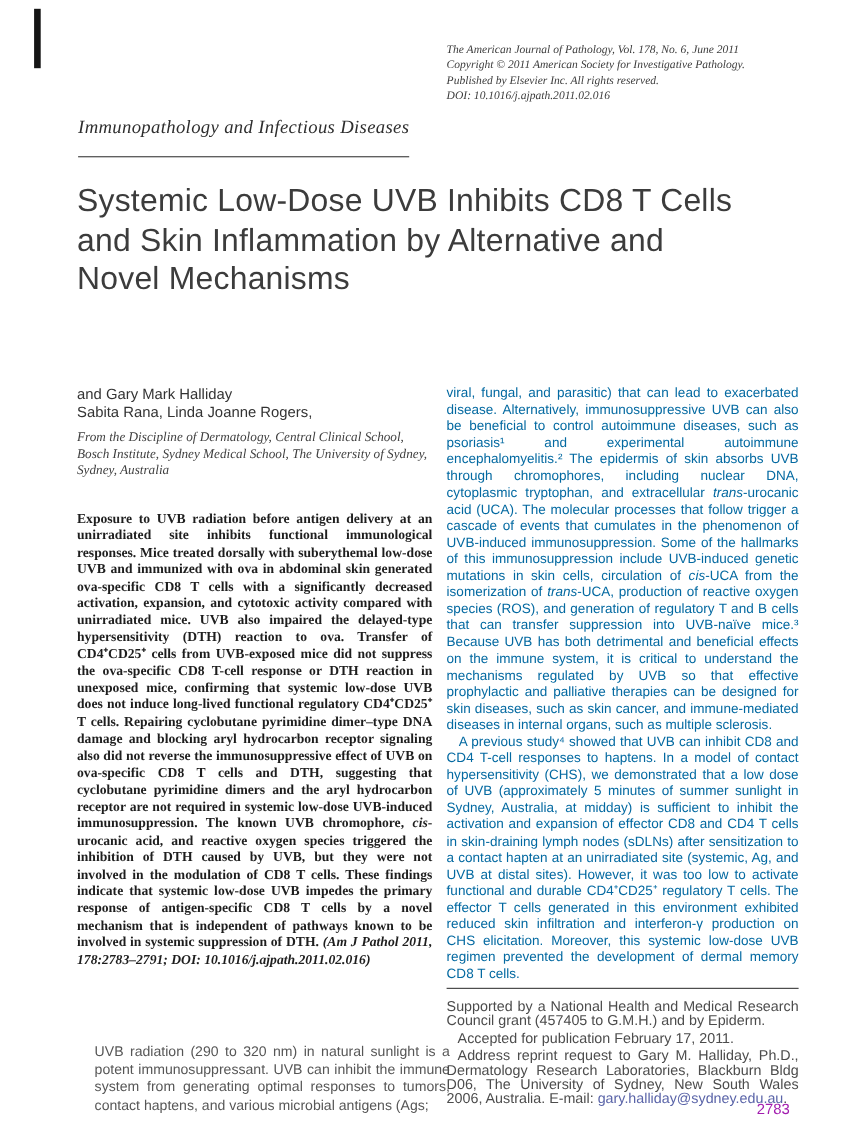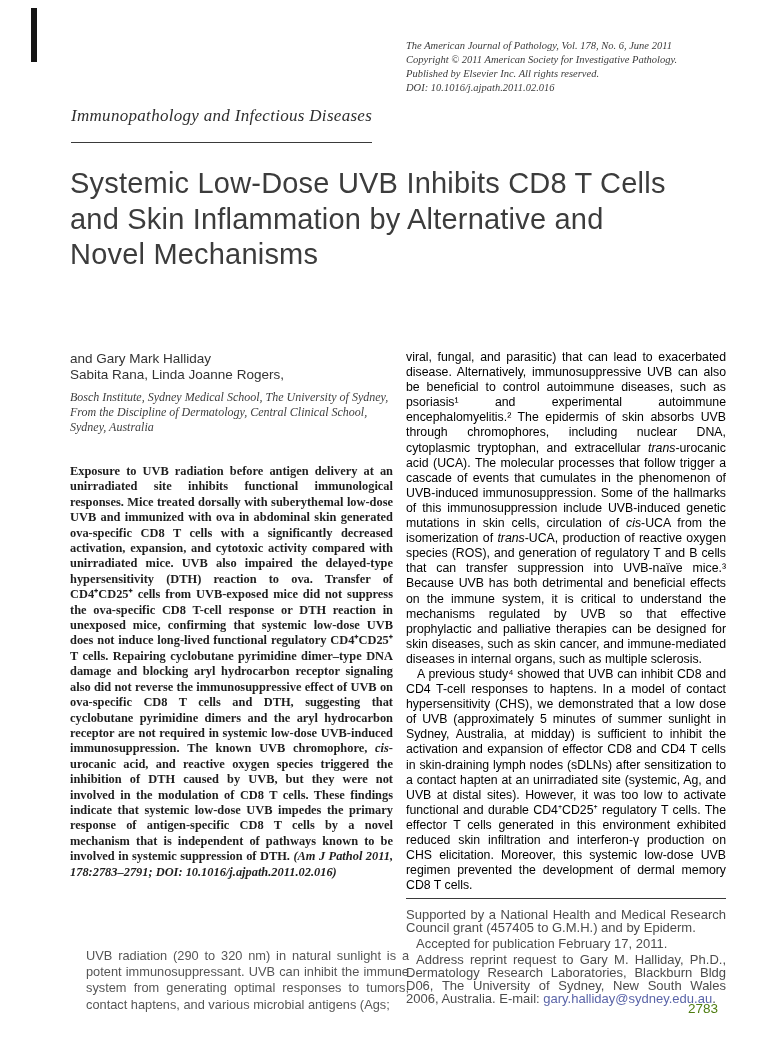--- a/index.html
+++ b/index.html
@@ -35,32 +35,32 @@
 
   .abstract { position:absolute; left:70px; top:464px; width:323px; margin:0;
     font-family:"Liberation Serif", serif; font-weight:bold;
     font-size:12.4px; line-height:15.4px; text-align:justify; color:#1e1e1e; }
 
   .intro { position:absolute; left:70px; top:932px; width:323px; margin:16px;
     font-size:12.8px; line-height:16.2px; text-align:justify; color:#565656; }
 
   .right-body { position:absolute; left:406px; top:350px; width:320px; }
   .right-body p { margin:0; font-size:12.3px; line-height:15.1px;
-    text-align:justify; color:#000000; }
+    text-align:justify; color:#0369a1; }
   .right-body p.indent { text-indent:11px; }
 
   .fn-rule { position:absolute; left:406px; top:898px; width:320px; height:1px; background:#3a3a3a; }
 
   .footnotes { position:absolute; left:406px; top:908px; width:320px; }
   .footnotes p { margin:0 0 3px 0; font-size:13px; line-height:13px;
     text-align:justify; color:#4c4c4c; }
   .footnotes p.fn-indent { text-indent:10px; }
 
   .page-number { position:absolute; left:688px; top:1001px;
-    font-size:13.5px; color:#4d7c0f; }
+    font-size:13.5px; color:#a21caf; }
 </style>
 </head>
 <body>
 
 <div class="page">
 
   <div class="corner-mark"></div>
 
   <div class="meta">
     <div>The American Journal of Pathology, Vol. 178, No. 6, June 2011</div>
@@ -78,22 +78,22 @@
     <div>and Skin Inflammation by Alternative and</div>
     <div>Novel Mechanisms</div>
   </h1>
 
   <div class="authors">
     <div>and Gary Mark Halliday</div>
     <div>Sabita Rana, Linda Joanne Rogers,</div>
   </div>
 
   <div class="affiliation">
+    <div>From the Discipline of Dermatology, Central Clinical School,</div>
     <div>Bosch Institute, Sydney Medical School, The University of Sydney,</div>
-    <div>From the Discipline of Dermatology, Central Clinical School,</div>
     <div>Sydney, Australia</div>
   </div>
 
   <p class="abstract"><span>Exposure to UVB radiation before antigen delivery at an unirradiated site inhibits functional immunological responses. Mice treated dorsally with suberythemal low-dose UVB and immunized with ova in abdominal skin generated ova-specific CD8 T cells with a significantly decreased activation, expansion, and cytotoxic activity compared with unirradiated mice. UVB also impaired the delayed-type hypersensitivity (DTH) reaction to ova. Transfer of CD4⁺CD25⁺ cells from UVB-exposed mice did not suppress the ova-specific CD8 T-cell response or DTH reaction in unexposed mice, confirming that systemic low-dose UVB does not induce long-lived functional regulatory CD4⁺CD25⁺ T cells. Repairing cyclobutane pyrimidine dimer–type DNA damage and blocking aryl hydrocarbon receptor signaling also did not reverse the immunosuppressive effect of UVB on ova-specific CD8 T cells and DTH, suggesting that cyclobutane pyrimidine dimers and the aryl hydrocarbon receptor are not required in systemic low-dose UVB-induced immunosuppression. The known UVB chromophore, </span><span class="i">cis</span><span>-urocanic acid, and reactive oxygen species triggered the inhibition of DTH caused by UVB, but they were not involved in the modulation of CD8 T cells. These findings indicate that systemic low-dose UVB impedes the primary response of antigen-specific CD8 T cells by a novel mechanism that is independent of pathways known to be involved in systemic suppression of DTH. </span><span class="i">(Am J Pathol 2011, 178:2783–2791; DOI: 10.1016/j.ajpath.2011.02.016)</span></p>
 
   <p class="intro">UVB radiation (290 to 320 nm) in natural sunlight is a potent immunosuppressant. UVB can inhibit the immune system from generating optimal responses to tumors, contact haptens, and various microbial antigens (Ags;</p>
 
   <div class="right-body">
     <p><span>viral, fungal, and parasitic) that can lead to exacerbated disease. Alternatively, immunosuppressive UVB can also be beneficial to control autoimmune diseases, such as psoriasis¹ and experimental autoimmune encephalomyelitis.² The epidermis of skin absorbs UVB through chromophores, including nuclear DNA, cytoplasmic tryptophan, and extracellular </span><span class="i">trans</span><span>-urocanic acid (UCA). The molecular processes that follow trigger a cascade of events that cumulates in the phenomenon of UVB-induced immunosuppression. Some of the hallmarks of this immunosuppression include UVB-induced genetic mutations in skin cells, circulation of </span><span class="i">cis</span><span>-UCA from the isomerization of </span><span class="i">trans</span><span>-UCA, production of reactive oxygen species (ROS), and generation of regulatory T and B cells that can transfer suppression into UVB-naïve mice.³ Because UVB has both detrimental and beneficial effects on the immune system, it is critical to understand the mechanisms regulated by UVB so that effective prophylactic and palliative therapies can be designed for skin diseases, such as skin cancer, and immune-mediated diseases in internal organs, such as multiple sclerosis.</span></p>
     <p class="indent">A previous study⁴ showed that UVB can inhibit CD8 and CD4 T-cell responses to haptens. In a model of contact hypersensitivity (CHS), we demonstrated that a low dose of UVB (approximately 5 minutes of summer sunlight in Sydney, Australia, at midday) is sufficient to inhibit the activation and expansion of effector CD8 and CD4 T cells in skin-draining lymph nodes (sDLNs) after sensitization to a contact hapten at an unirradiated site (systemic, Ag, and UVB at distal sites). However, it was too low to activate functional and durable CD4⁺CD25⁺ regulatory T cells. The effector T cells generated in this environment exhibited reduced skin infiltration and interferon-γ production on CHS elicitation. Moreover, this systemic low-dose UVB regimen prevented the development of dermal memory CD8 T cells.</p>

